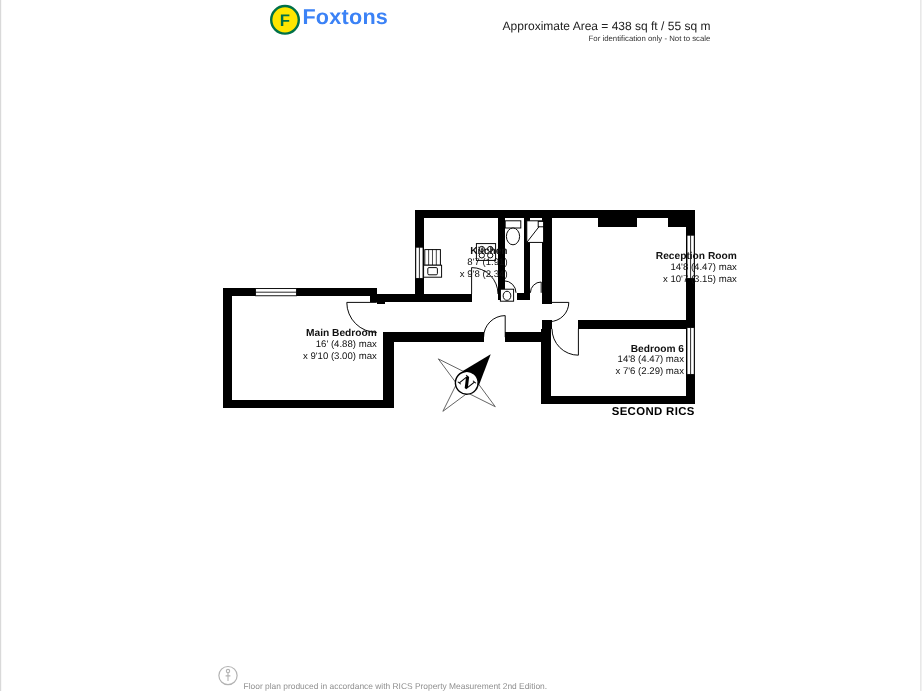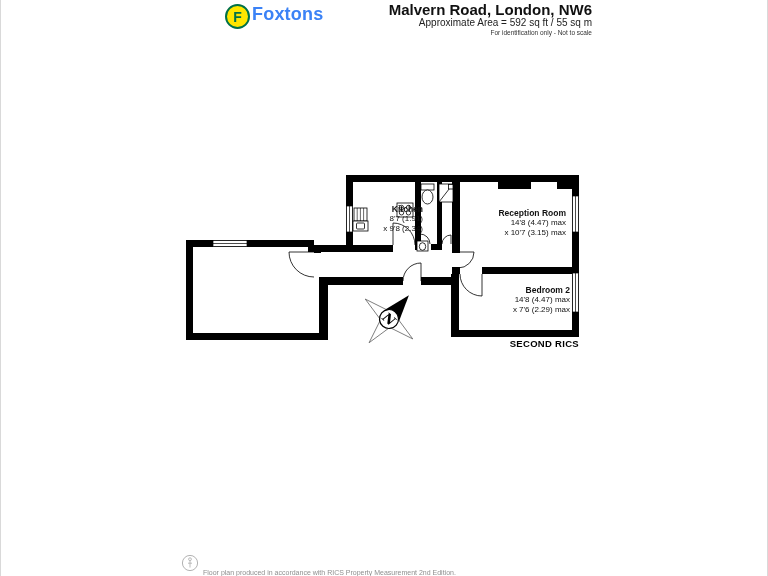--- a/index.html
+++ b/index.html
@@ -34,22 +34,21 @@
 </style>
 </head>
 <body>
 
 <div id="page">
 
   <div class="logo-circle">
     <span>F</span>
   </div>
   <div class="brand">Foxtons</div>
-  <div class="hdr-title">Malvern Road, London, NW6</div>
-  <div class="hdr-sub">Approximate Area = 592 sq ft / 55 sq m</div>
+  <div class="hdr-sub">Approximate Area = 438 sq ft / 55 sq m</div>
   <div class="hdr-disc">For identification only - Not to scale</div>
 
   <svg class="plan" viewBox="0 0 768 576">
 
     <g fill="#000" shape-rendering="crispEdges">
       <rect x="345" y="175" width="233" height="7"></rect>
       <rect x="497" y="182" width="33" height="7"></rect>
       <rect x="556" y="182" width="22" height="7"></rect>
       <rect x="345" y="182" width="7" height="70"></rect>
       <rect x="571" y="182" width="7" height="155"></rect>
@@ -140,27 +139,32 @@
       <circle cx="0" cy="0" r="9.5" fill="#fff" stroke="#000" stroke-width="1.2"></circle>
       <text x="0" y="4.5" text-anchor="middle" font-family="DejaVu Serif, serif" font-style="italic" font-weight="bold" font-size="13" fill="#000">N</text>
     </g>
   </svg>
 
   <div class="room-label" style="left:346px;top:204px;width:76px;">
     <div class="rname">Kitchen</div>
     <div>8'7 (1.91)</div>
     <div>x 9'8 (2.34)</div>
   </div>
-  <div class="room-label" style="left:460px;top:208px;width:105px;">
+  <div class="room-label" style="left:460px;top:208px;width:105px;padding-left:48px;">
     <div class="rname">Reception Room</div>
     <div>14'8 (4.47) max</div>
     <div>x 10'7 (3.15) max</div>
   </div>
+  <div class="room-label" style="left:208px;top:272px;width:105px;">
+    <div class="rname">Main Bedroom</div>
+    <div>16' (4.88) max</div>
+    <div>x 9'10 (3.00) max</div>
+  </div>
   <div class="room-label" style="left:464px;top:285px;width:105px;">
-    <div class="rname">Bedroom 2</div>
+    <div class="rname">Bedroom 6</div>
     <div>14'8 (4.47) max</div>
     <div>x 7'6 (2.29) max</div>
   </div>
 
   <div class="floor-label">SECOND RICS</div>
 
   <svg class="footer-icon" width="18" height="18" viewBox="0 0 18 18">
     <circle cx="9" cy="9" r="7.6" fill="none" stroke="#b3b3b3" stroke-width="1"></circle>
     <circle cx="9" cy="5.2" r="1.4" fill="none" stroke="#b3b3b3" stroke-width="0.9"></circle>
     <path d="M9,6.6 V13.5 M7,9.2 H11" stroke="#b3b3b3" stroke-width="0.9" fill="none"></path>

